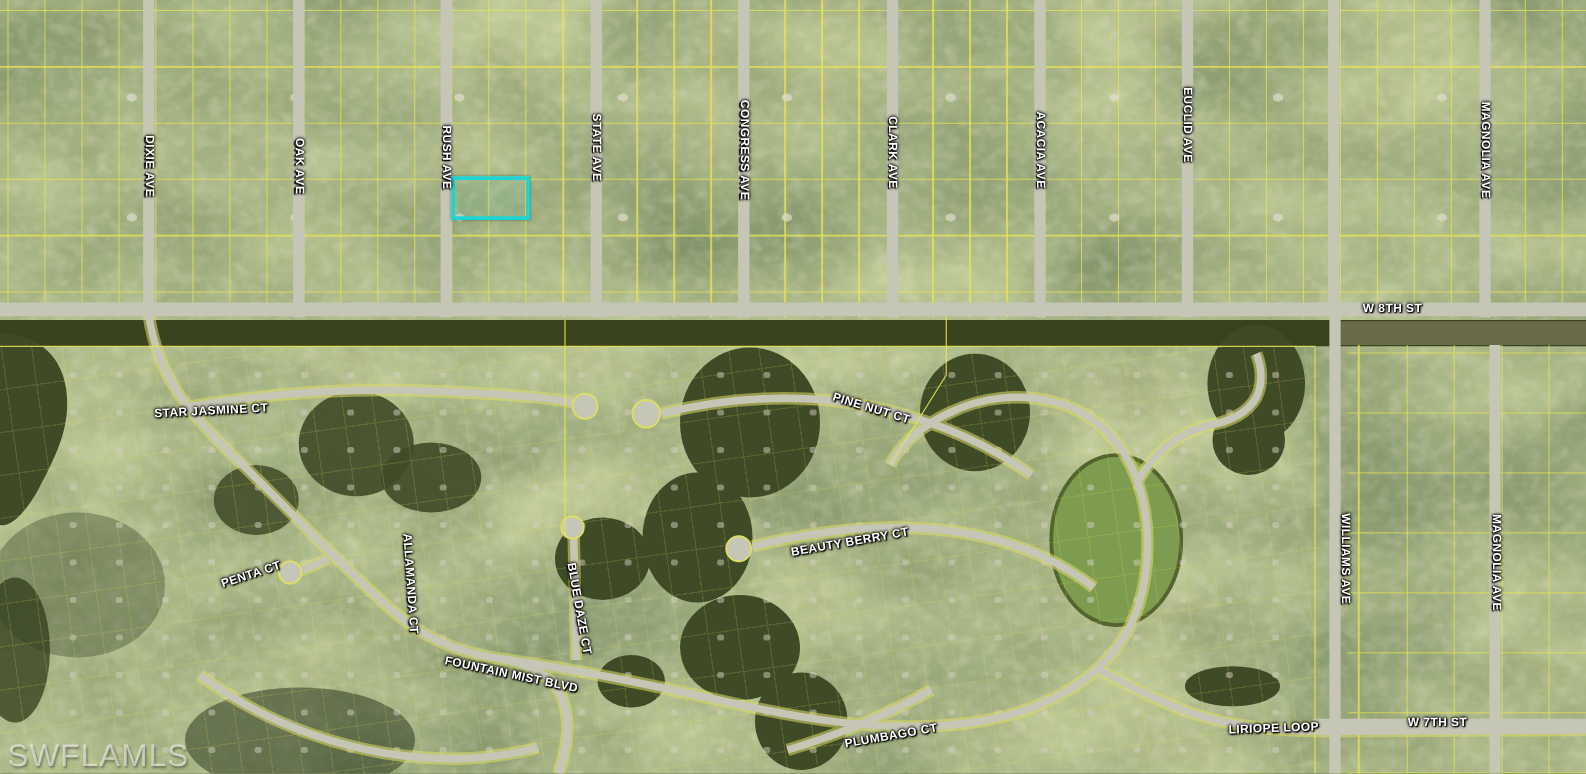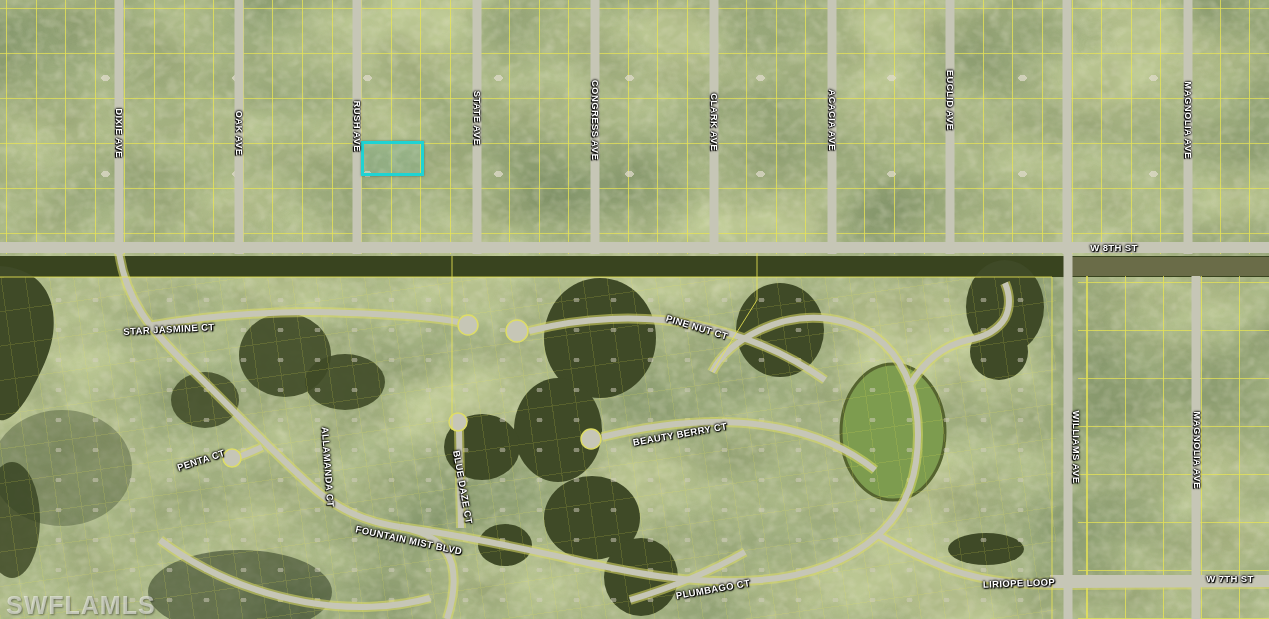--- a/index.html
+++ b/index.html
@@ -54,21 +54,21 @@
   }
 
   
   .st-label{
     position:absolute;transform:translate(-50%,-50%) rotate(var(--rot,0deg));
     color:#fff;font-size:9.5px;font-weight:bold;letter-spacing:.4px;white-space:nowrap;
     text-shadow:0 0 2px #000,0 0 2px #000,0 0 3px #000,1px 1px 1px #000;
   }
   .watermark{
     position:absolute;left:6px;top:591px;
-    font-size:25px;font-weight:bold;letter-spacing:1px;
+    font-size:25px;font-weight:normal;letter-spacing:1px;
     color:rgba(255,255,255,.55);
     text-shadow:1px 1px 2px rgba(0,0,0,.4);
     text-align:center;
   }
 </style>
 </head>
 <body>
 
 <div id="stage">
 
@@ -192,16 +192,16 @@
   <div class="st-label" style="left:697px;top:327px;--rot:17deg">PINE NUT CT</div>
   <div class="st-label" style="left:680px;top:434px;--rot:-10deg">BEAUTY BERRY CT</div>
   <div class="st-label" style="left:201px;top:460px;--rot:-18deg">PENTA CT</div>
   <div class="st-label" style="left:328px;top:467px;--rot:86deg">ALLAMANDA CT</div>
   <div class="st-label" style="left:463px;top:487px;--rot:80deg">BLUE DAZE CT</div>
   <div class="st-label" style="left:409px;top:540px;--rot:12deg">FOUNTAIN MIST BLVD</div>
   <div class="st-label" style="left:1076px;top:447px;--rot:90deg">WILLIAMS AVE</div>
   <div class="st-label" style="left:1197px;top:450px;--rot:90deg">MAGNOLIA AVE</div>
   <div class="st-label" style="left:713px;top:589px;--rot:-10deg">PLUMBAGO CT</div>
   <div class="st-label" style="left:1019px;top:583px;--rot:-2deg">LIRIOPE LOOP</div>
-  <div class="st-label" style="left:1230px;top:578px">W 7TH ST</div>
+  <div class="st-label" style="left:1150px;top:578px">W 7TH ST</div>
 
   <div class="watermark">SWFLAMLS</div>
 </div>
 
 </body></html>

